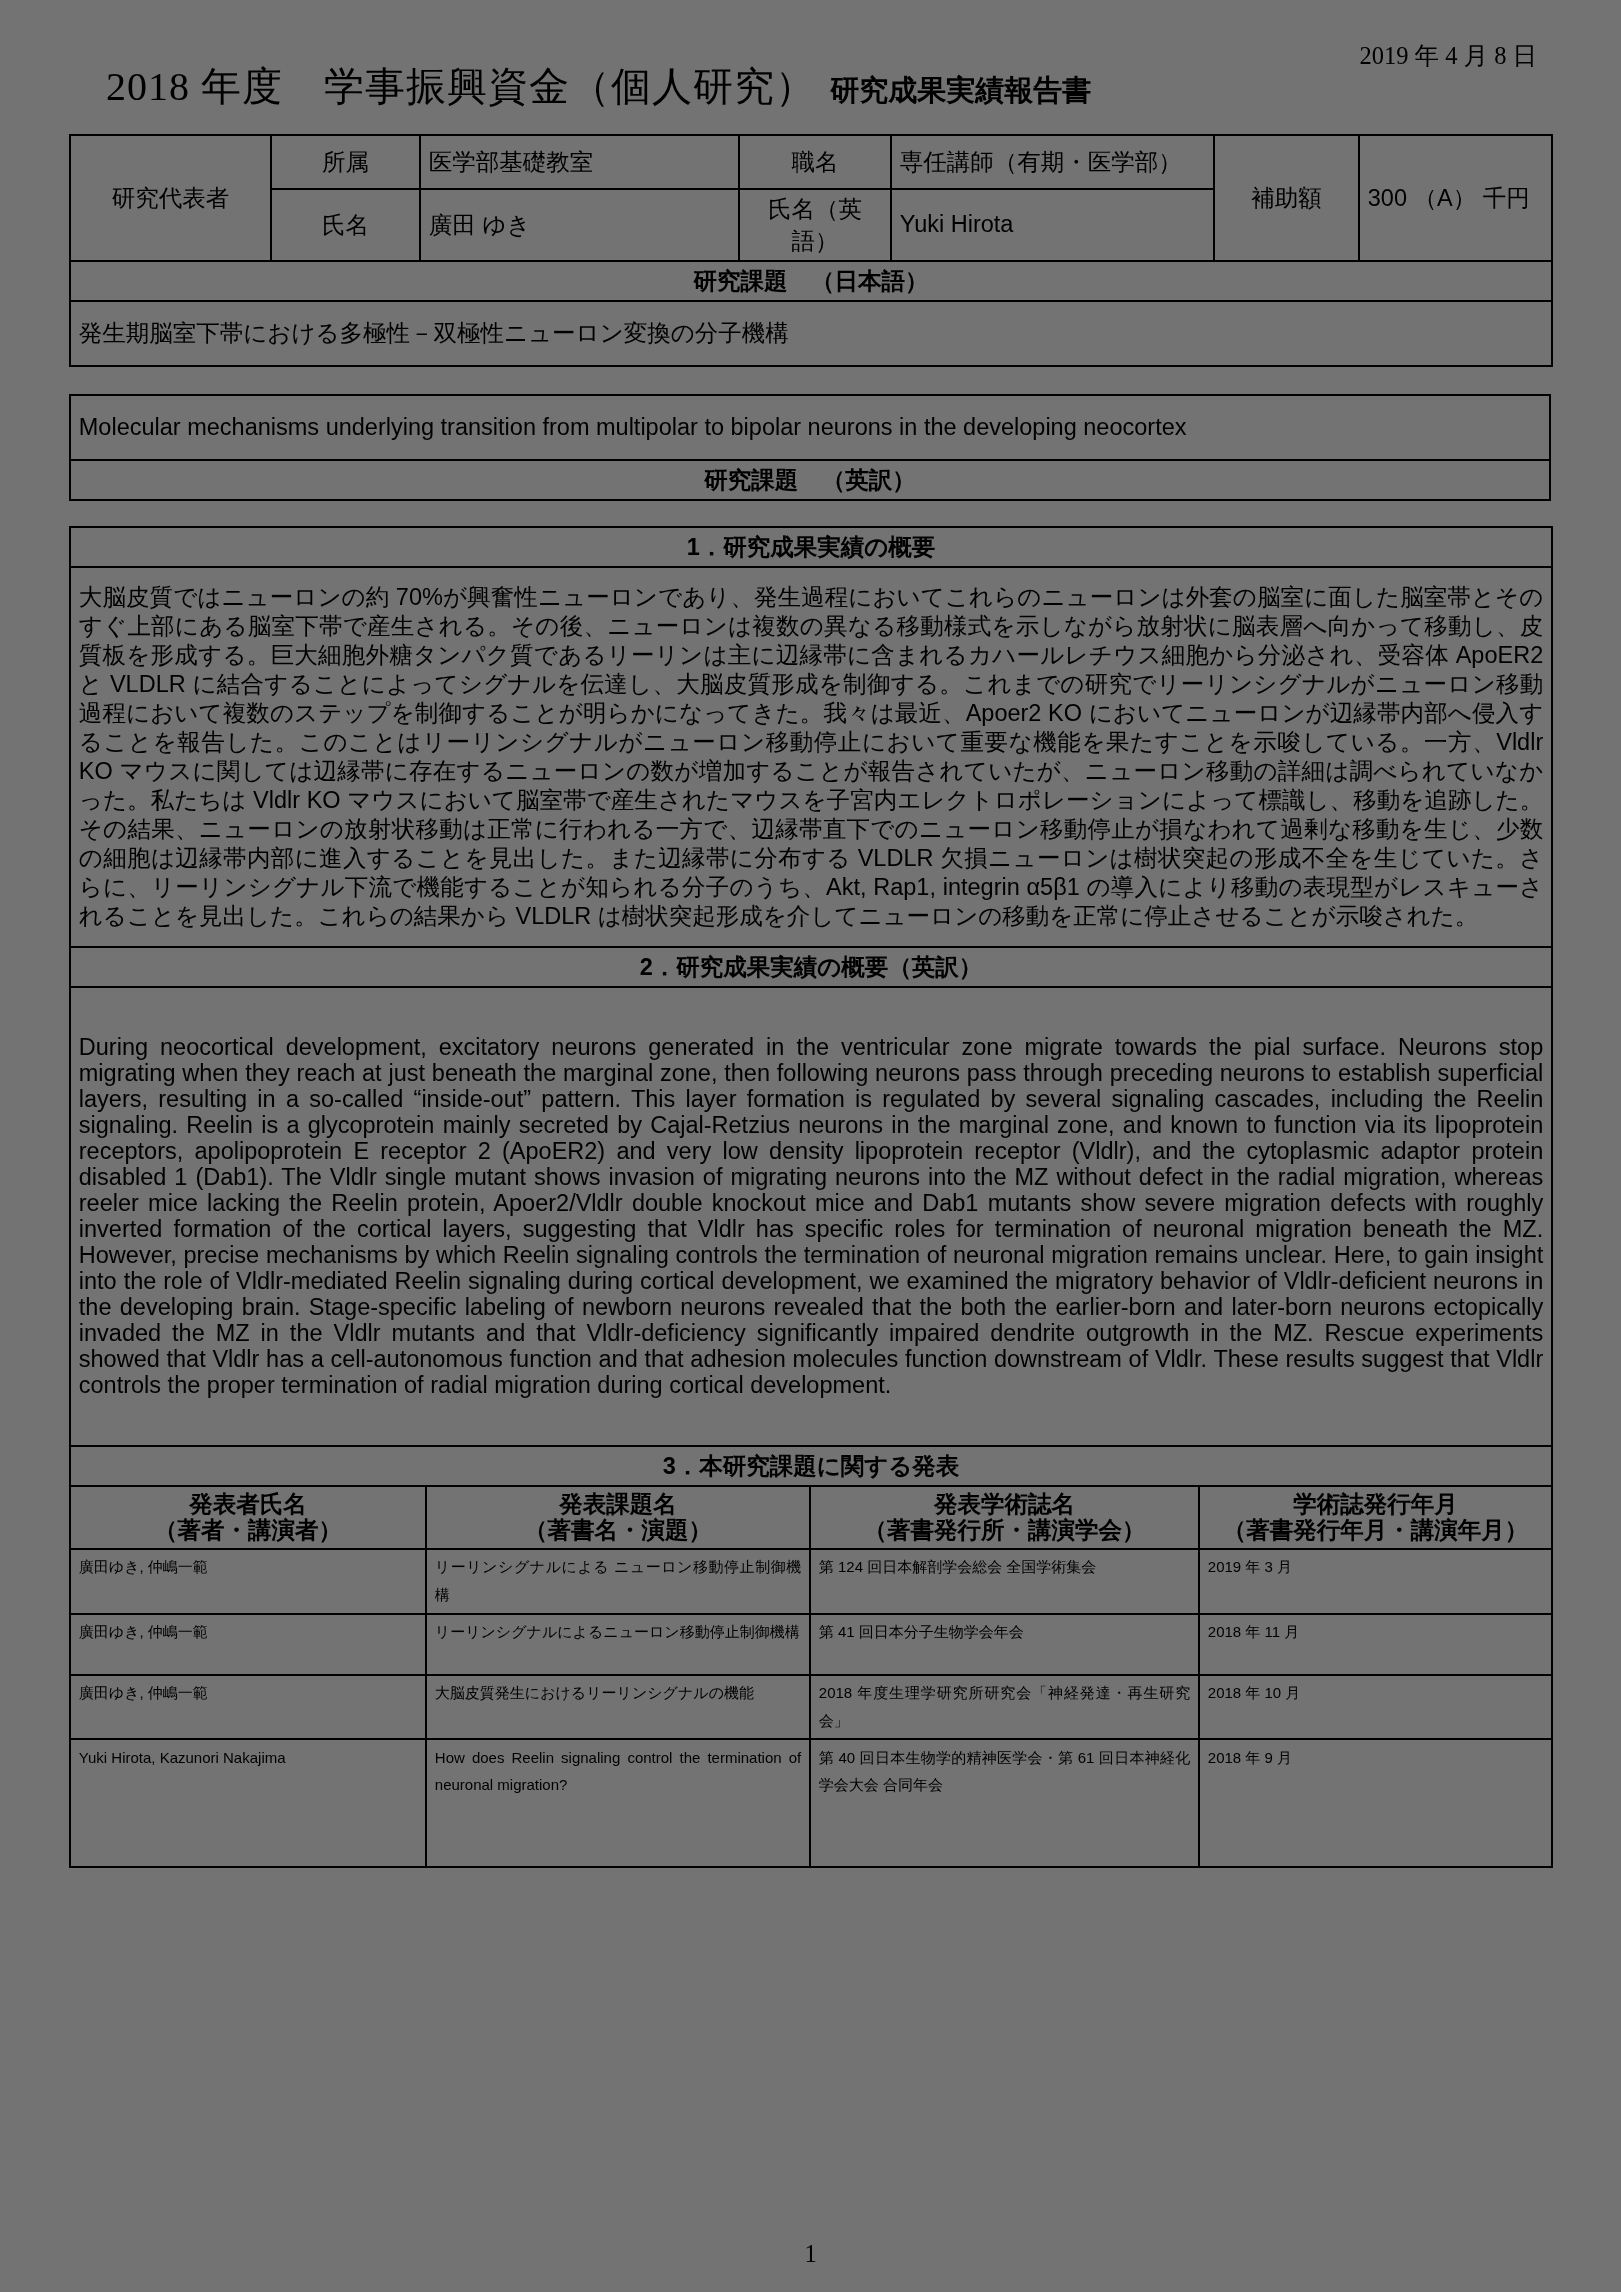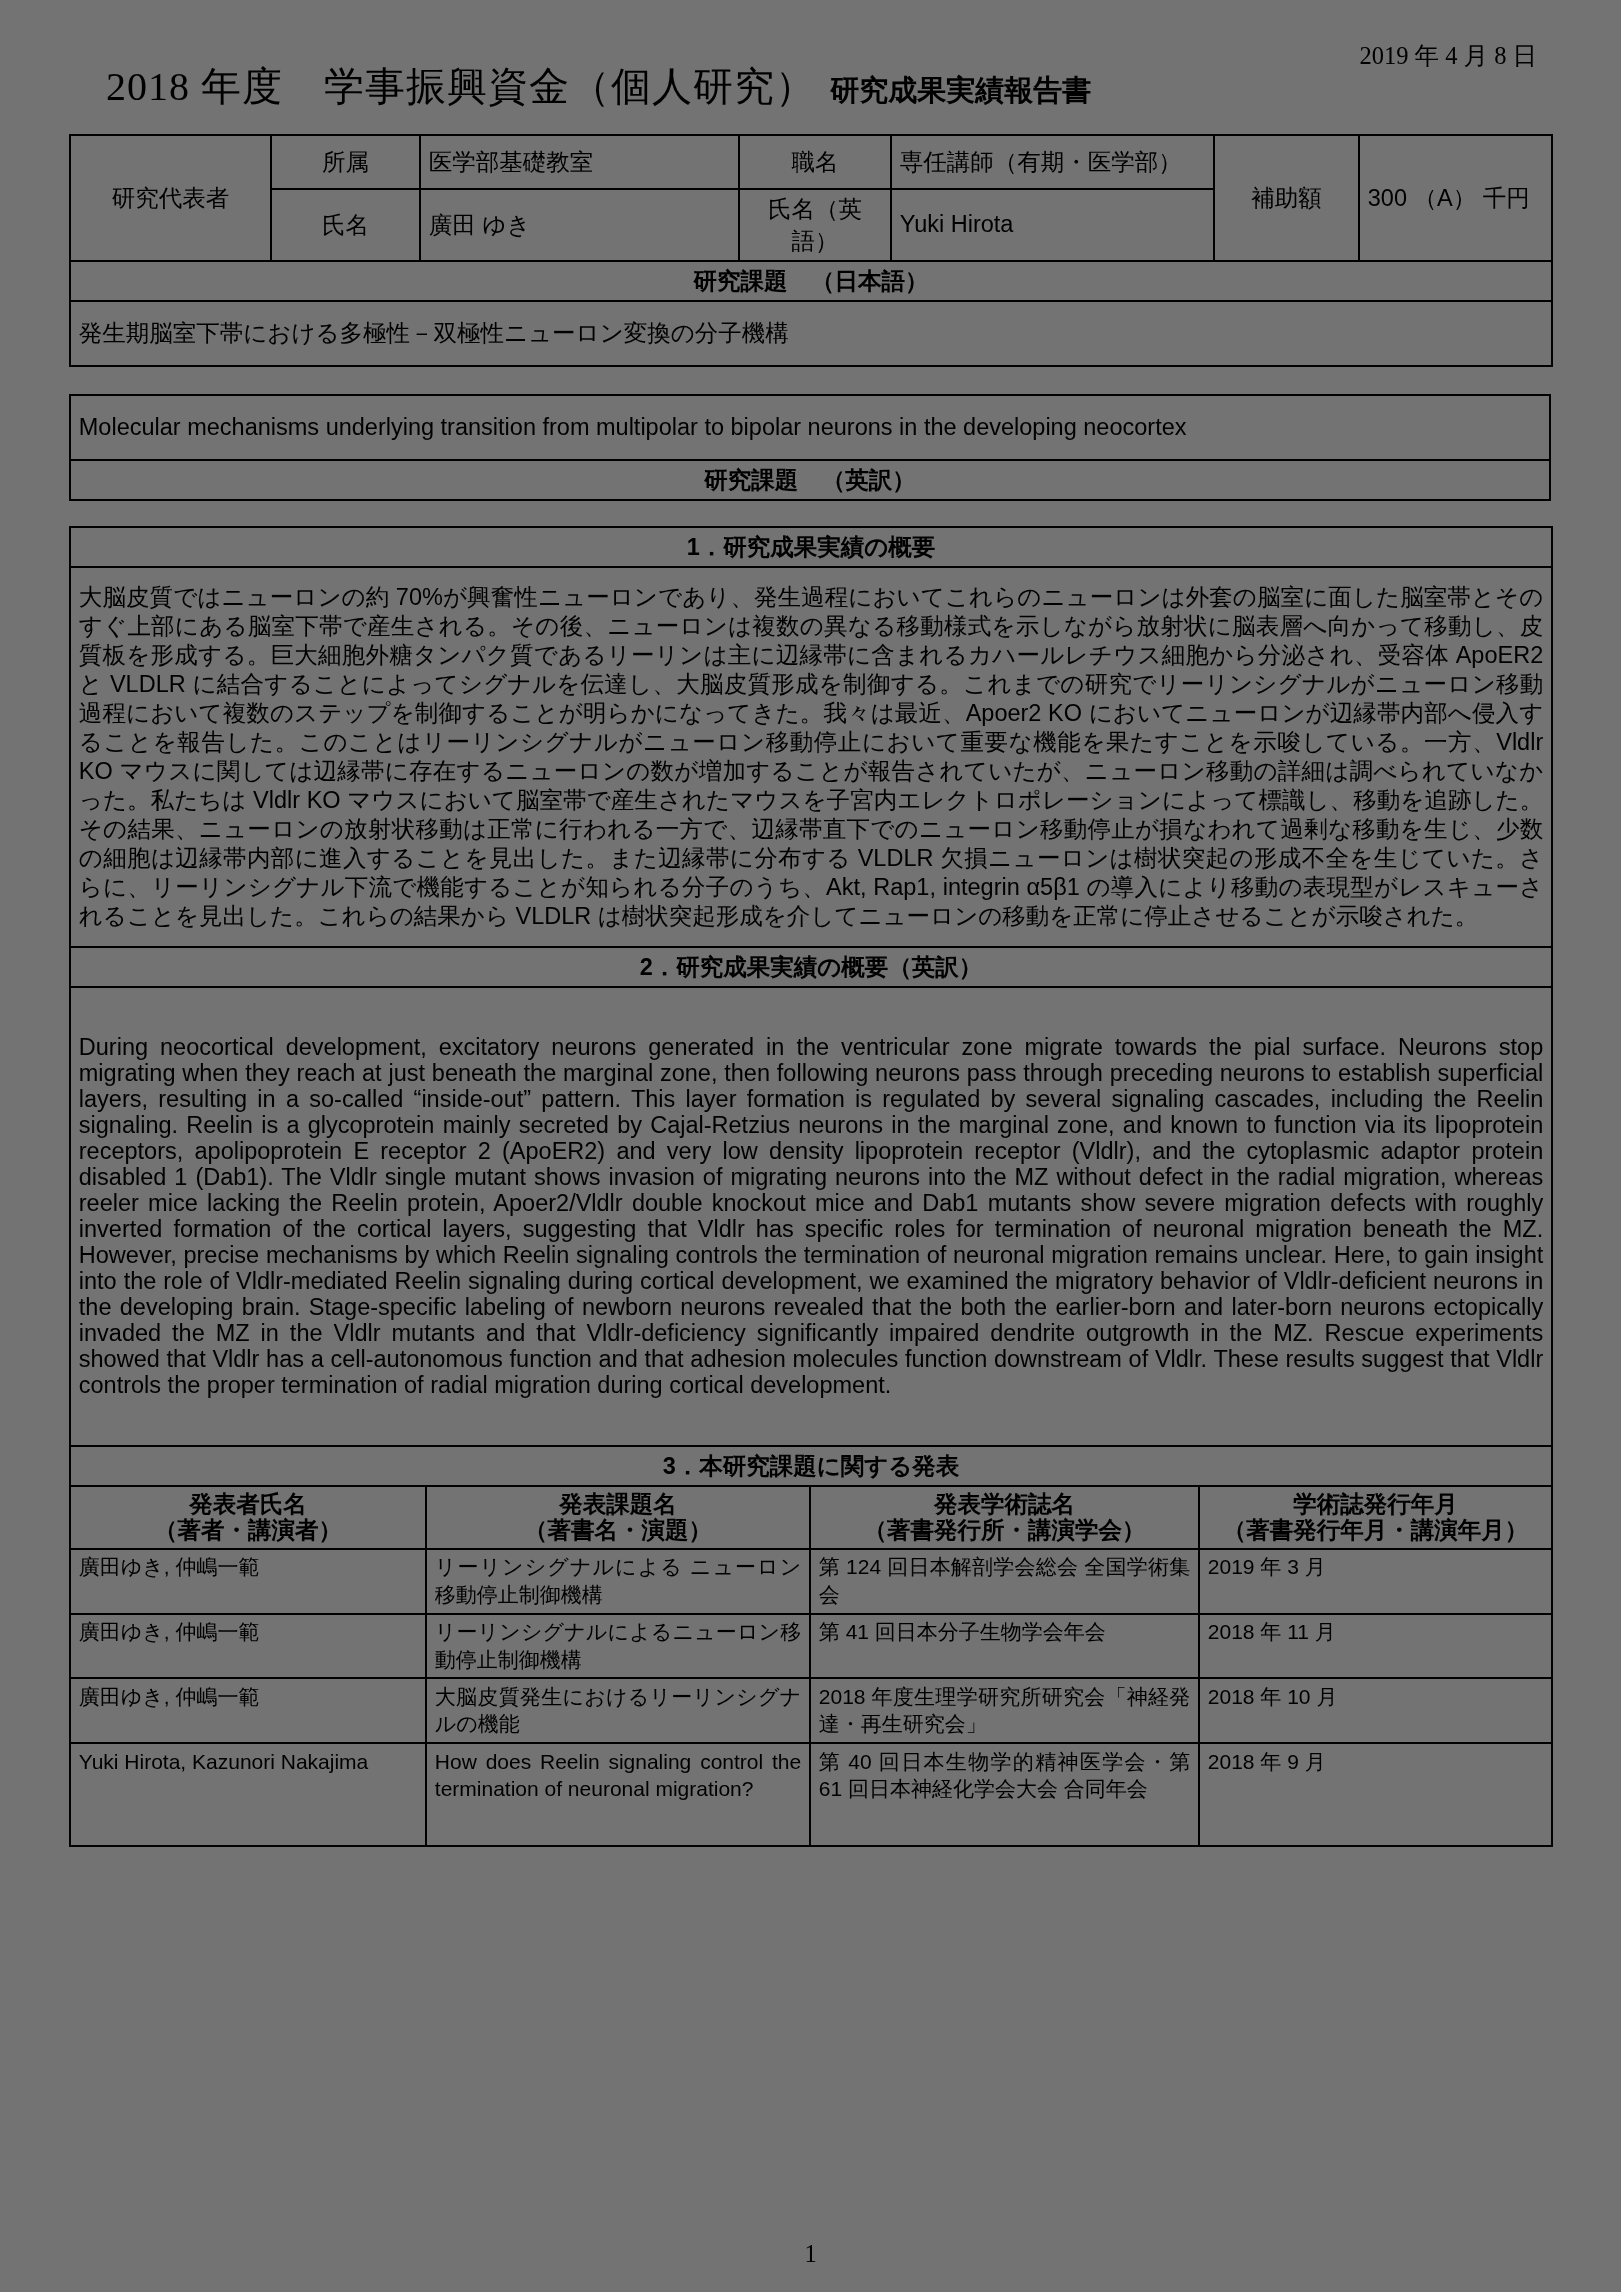--- a/index.html
+++ b/index.html
@@ -38,26 +38,26 @@
   .box { vertical-align: top; }
   .box-title { height: 65px; font-size: 23.5px; }
   .summary { text-align: justify; margin-left: 28px; }
   .sum-ja { height: 380px; font-size: 22.5px; line-height: 29px; padding: 3.9px 9.8px; }
   .sum-en { height: 459px; font-size: 22px; line-height: 26px; padding: 5.9px 9.8px; }
   .col-h {
     text-align: center; font-weight: bold; white-space: pre-line;
     font-size: 21.6px; line-height: 26.5px; height: 63px; padding: 3.9px 2px;
     vertical-align: middle;
   }
-  tr.pres td { vertical-align: top; font-size: 21px; line-height: 27.4px; text-align: justify; padding: 3.9px 7.8px; }
+  tr.pres td { vertical-align: top; font-size: 15px; line-height: 27.4px; text-align: justify; padding: 3.9px 7.8px; }
   tr.pres td.date-cell { text-align: left; }
   tr.r1 td { height: 65px; }
   tr.r2 td { height: 61px; }
   tr.r3 td { height: 61px; }
-  tr.r4 td { height: 103px; margin-left: 36px; }
+  tr.r4 td { height: 128px; margin-left: 36px; }
   .page-num {
     position: absolute; bottom: 25.5px; left: 0; right: 0; text-align: center;
     font-size: 24.5px; font-family: "Liberation Serif", "DejaVu Serif", serif;
   }
 </style>
 </head>
 <body>
 
 <div class="page">
 

